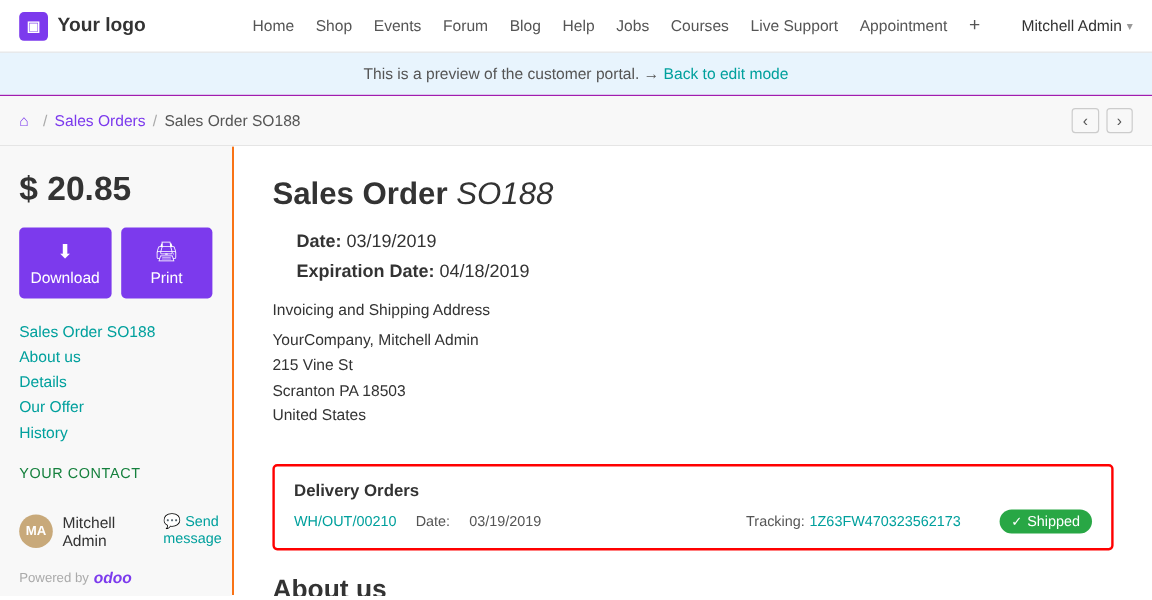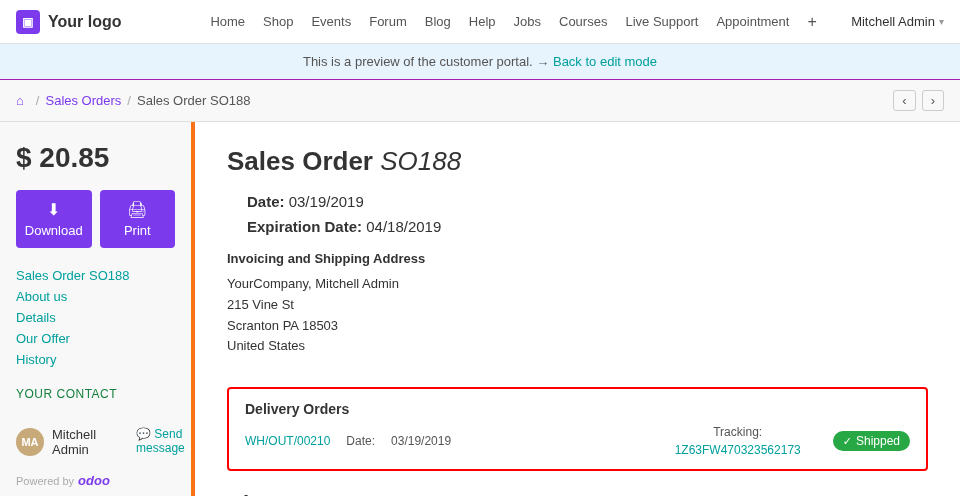--- a/index.html
+++ b/index.html
@@ -113,21 +113,21 @@
       display: flex;
       height: calc(500px - 44px - 40px - 42px);
       overflow: hidden;
     }
 
     
     .sidebar {
       width: 195px;
       min-width: 195px;
       background: #f8f8f8;
-      border-right: 4px solid #f97316;
+      border-right: 2px solid #f97316;
       padding: 20px 16px;
       display: flex;
       flex-direction: column;
       gap: 0;
       overflow-y: auto;
     }
     .sidebar-amount {
       font-size: 28px;
       font-weight: bold;
       color: #333;
@@ -237,21 +237,21 @@
       font-style: italic;
       font-weight: normal;
     }
     .field-row {
       margin-bottom: 8px;
       font-size: 15px;
       padding-left: 20px;
     }
     .field-row .label { font-weight: bold; }
     .section-title {
-      font-weight: bold;
+      font-weight: normal;
       font-size: 13px;
       margin-bottom: 8px;
       margin-top: 16px;
     }
     .address-block {
       font-size: 13px;
       line-height: 1.6;
       margin-bottom: 30px;
       color: #333;
     }
@@ -277,21 +277,20 @@
     }
     .delivery-row a {
       color: #00a09d;
       text-decoration: none;
     }
     .delivery-tracking {
       margin-left: auto;
       display: flex;
       align-items: center;
       gap: 4px;
-      flex-direction: column;
     }
     .shipped-badge {
       background: #28a745;
       color: white;
       border-radius: 12px;
       padding: 3px 10px;
       font-size: 12px;
       font-weight: 500;
       margin-left: 16px;
       display: flex;

